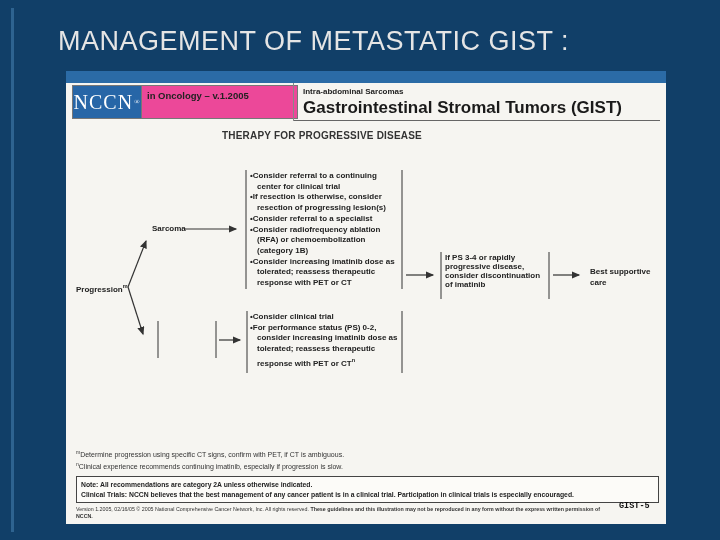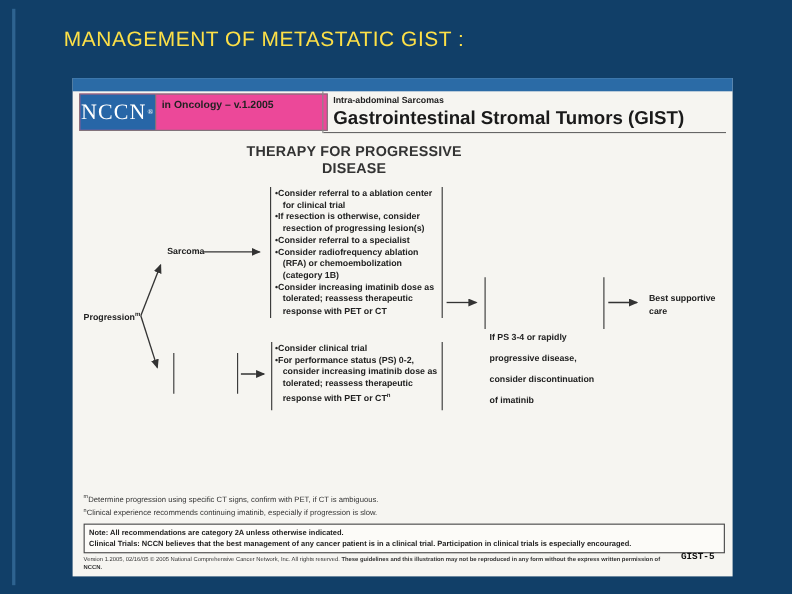--- a/index.html
+++ b/index.html
@@ -1,35 +1,35 @@
 <!DOCTYPE html>
 <html><head>
 <meta charset="utf-8">
 <style>
   html,body{margin:0;padding:0;}
   body{width:720px;height:540px;background:#113F68;font-family:"Liberation Sans",sans-serif;overflow:hidden;}
   .slide{position:relative;width:720px;height:540px;background:#113F68;}
   .accent-strip{position:absolute;left:11px;top:8px;width:3px;height:524px;background:#2E6390;}
-  .slide-title{position:absolute;left:58px;top:26px;font-size:19px;color:#fde047;letter-spacing:.5px;white-space:nowrap;}
+  .slide-title{position:absolute;left:58px;top:26px;font-size:27px;color:#e5e5e5;letter-spacing:.5px;white-space:nowrap;}
 
   .panel{position:absolute;left:66px;top:71px;width:600px;height:453px;background:#F6F5F1;}
   .panel-topbar{position:absolute;left:0;top:0;width:600px;height:12px;background:#2B6BA6;}
 
   .logo-row{position:absolute;left:6px;top:14px;height:32px;display:flex;border:1px solid #777;background:#ec4899;}
   .logo-box{width:68px;background:#2766A7;color:#fff;font-family:"Liberation Serif",serif;font-size:20px;display:flex;align-items:center;justify-content:center;letter-spacing:1px;}
   .logo-box sup{font-size:7px;margin-left:1px;}
   .practice-box{width:150px;font-size:9.5px;font-weight:bold;color:#222;padding:4px 0 0 5px;line-height:11px;border-left:1px solid #777;}
   .header-divider{position:absolute;left:227px;top:12px;width:1px;height:38px;background:#888;}
   .section-label{position:absolute;left:237px;top:16px;font-size:8px;font-weight:bold;color:#222;}
   .page-title{position:absolute;left:237px;top:27px;font-size:17px;font-weight:bold;color:#1a1a1a;white-space:nowrap;}
   .header-links{position:absolute;right:8px;top:13px;text-align:right;font-size:7.5px;line-height:10px;}
   .header-links a{color:#3A6BC4;text-decoration:underline;display:block;cursor:pointer;}
   .header-rule{position:absolute;left:228px;top:49px;width:366px;height:1px;background:#666;}
 
-  .chart-heading{position:absolute;left:156px;top:59px;width:200px;text-align:center;font-size:13px;font-weight:bold;color:#333;letter-spacing:.2px;}
+  .chart-heading{position:absolute;left:156px;top:59px;width:200px;text-align:center;font-size:10px;font-weight:bold;color:#333;letter-spacing:.2px;}
 
   .fc{position:absolute;font-size:8px;font-weight:bold;color:#222;line-height:10.7px;}
   .fc sup{font-size:5.5px;}
   .bullets .bullet{padding-left:7px;text-indent:-7px;}
   .bullet::before{content:"\2022 ";}
   .flow-svg{position:absolute;left:0;top:0;pointer-events:none;}
 
   .footnotes{position:absolute;left:10px;top:377px;font-size:7px;color:#333;line-height:9.5px;}
   .footnotes sup{font-size:5px;}
   .note-box{position:absolute;left:10px;top:405px;width:573px;border:1px solid #444;background:#FCFBF8;font-size:6.8px;font-weight:bold;color:#222;padding:3px 4px;line-height:9.5px;}
@@ -89,34 +89,34 @@
       <line x1="150" y1="250" x2="150" y2="287" stroke="#333" stroke-width="1"></line>
       <line x1="181" y1="240" x2="181" y2="302" stroke="#333" stroke-width="1"></line>
       <line x1="336" y1="240" x2="336" y2="302" stroke="#333" stroke-width="1"></line>
     </svg>
 
     <div class="fc" style="left:10px;top:210px;"><span>Progression</span><sup>m</sup></div>
 
     <div class="fc" style="left:86px;top:153px;">Sarcoma</div>
 
     <div class="fc bullets" style="left:184px;top:100px;width:150px;">
-      <div class="bullet">Consider referral to a ablation center for clinical trial</div>
+      <div class="bullet">Consider referral to a continuing center for clinical trial</div>
       <div class="bullet">If resection is otherwise, consider resection of progressing lesion(s)</div>
       <div class="bullet">Consider referral to a specialist</div>
       <div class="bullet">Consider radiofrequency ablation (RFA) or chemoembolization (category 1B)</div>
       <div class="bullet">Consider increasing imatinib dose as tolerated; reassess therapeutic response with PET or CT</div>
     </div>
 
 
     <div class="fc bullets" style="left:184px;top:241px;width:160px;">
       <div class="bullet">Consider clinical trial</div>
       <div class="bullet"><span>For performance status (PS) 0-2, consider increasing imatinib dose as tolerated; reassess therapeutic response with PET or CT</span><sup>n</sup></div>
     </div>
 
-    <div class="fc" style="left:379px;top:182px;width:103px;line-height:19px;margin-top:44px;">If PS 3-4 or rapidly progressive disease, consider discontinuation of imatinib</div>
+    <div class="fc" style="left:379px;top:182px;width:103px;line-height:9px;">If PS 3-4 or rapidly progressive disease, consider discontinuation of imatinib</div>
 
     <div class="fc" style="left:524px;top:196px;width:66px;">Best supportive care</div>
 
     <div class="footnotes">
       <div><sup>m</sup><span>Determine progression using specific CT signs, confirm with PET, if CT is ambiguous.</span></div>
       <div><sup>n</sup><span>Clinical experience recommends continuing imatinib, especially if progression is slow.</span></div>
     </div>
 
     <div class="note-box">
       <div>Note:  All recommendations are category 2A unless otherwise indicated.</div>

